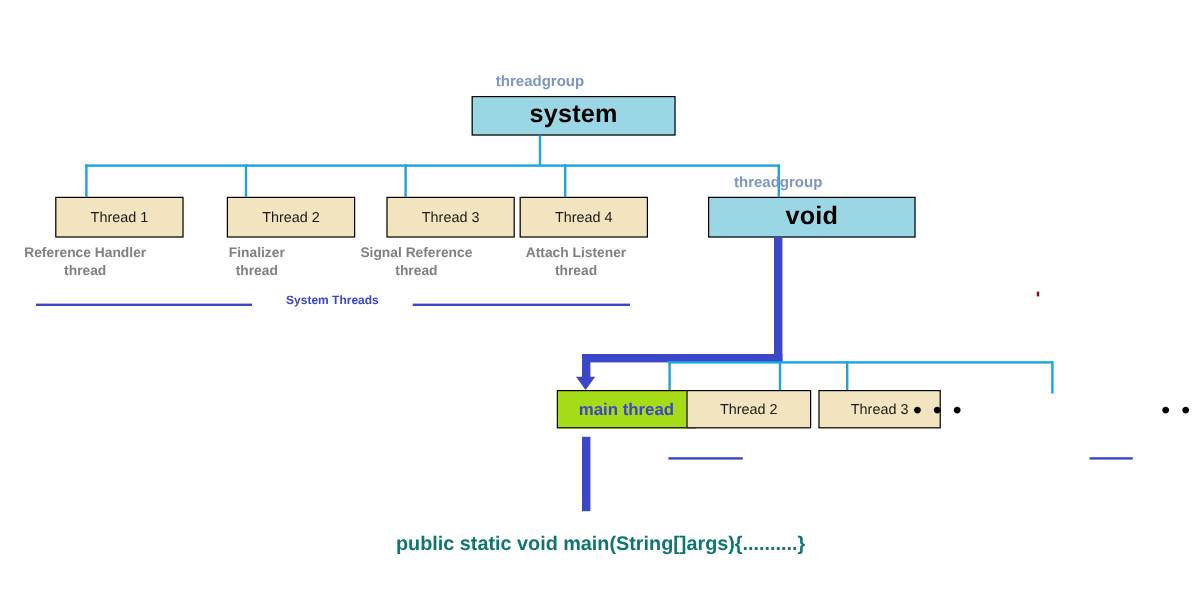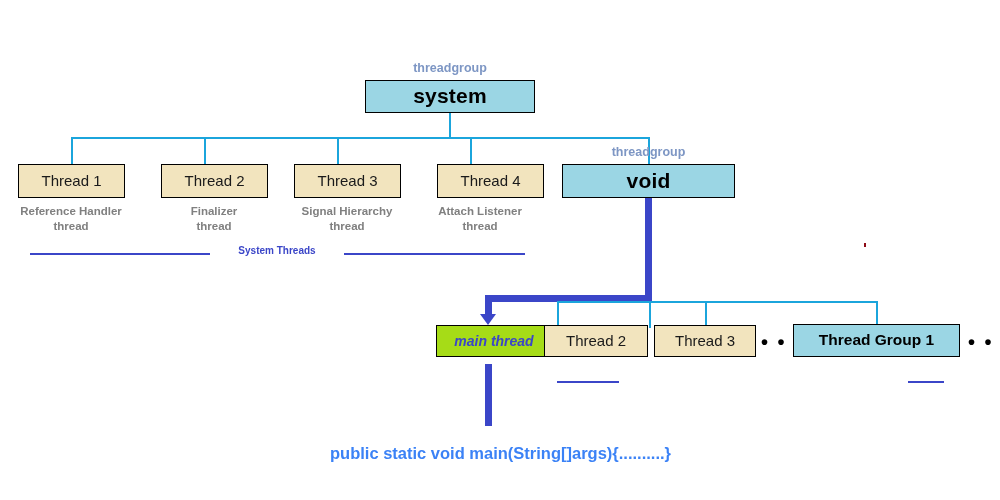--- a/index.html
+++ b/index.html
@@ -36,22 +36,23 @@
   
   .box {
     box-sizing: border-box;
     border: 1.6px solid #000000;
     display: flex;
     align-items: center;
     justify-content: center;
     text-align: left;
     line-height: 1.05;
     white-space: nowrap;
-  }
-  .box.tan   { background: #F2E4BE; color: #1a1a1a; font-size: 15px; font-weight: normal; }
+    margin-left: 28px;
+  }
+  .box.tan   { background: #F2E4BE; color: #1a1a1a; font-size: 12px; font-weight: normal; }
   .box.blue  { background: #9BD6E4; color: #000000; font-weight: bold; }
   .box.green { background: #A6DC17; color: #3B46C8; font-weight: bold; font-size: 14px; }
 
   .box.bigblue { font-size: 21px; letter-spacing: 0.2px; }
   .box.tgroup  { font-size: 15.5px; }
 
   
   .caption {
     color: #808080;
     font-size: 11.5px;
@@ -92,21 +93,21 @@
     color: #000000;
     font-size: 20px;
     font-weight: bold;
     letter-spacing: 2px;
     line-height: 1;
     white-space: nowrap;
   }
 
   
   #code-text {
-    color: #3b82f6;
+    color: #0f766e;
     font-size: 16.5px;
     font-weight: bold;
     white-space: nowrap;
   }
 
   
   #artifact-dot {
     width: 2px; height: 4px;
     background: #8E0B16;
   }
@@ -141,24 +142,24 @@
 
   <div class="abs box tan" style="left:18px; top:164px; width:107px; height:34px;">Thread 1</div>
   <div class="abs caption" style="left:-8px; top:204px; width:158px; white-space:pre-line;">Reference Handler
 thread</div>
 
   <div class="abs box tan" style="left:161px; top:164px; width:107px; height:34px;">Thread 2</div>
   <div class="abs caption" style="left:135px; top:204px; width:158px; white-space:pre-line;">Finalizer
 thread</div>
 
   <div class="abs box tan" style="left:294px; top:164px; width:107px; height:34px;">Thread 3</div>
-  <div class="abs caption" style="left:268px; top:204px; width:158px; white-space:pre-line;">Signal Hierarchy
-thread</div>
-
-  <div class="abs box tan" style="left:437px; top:164px; width:107px; height:34px;">Thread 4</div>
+  <div class="abs caption" style="left:268px; top:204px; width:158px; white-space:pre-line;">Signal Reference
+thread</div>
+
+  <div class="abs box tan" style="left:405px; top:164px; width:107px; height:34px;">Thread 4</div>
   <div class="abs caption" style="left:401px; top:204px; width:158px; white-space:pre-line;">Attach Listener
 thread</div>
 
   <div class="abs tg-label" style="left:562px; top:145px; width:173px;">threadgroup</div>
 
   <div class="abs box blue bigblue" style="left:562px; top:164px; width:173px; height:34px;">void</div>
 
   <div class="abs rule" style="left:30px;  top:253px; width:180px;"></div>
   <div class="abs rule-label" style="left:212px; top:245px; width:130px;">System Threads</div>
   <div class="abs rule" style="left:344px; top:253px; width:181px;"></div>
@@ -170,29 +171,28 @@
   <div class="abs thick thick-v" style="left:485px; top:295px; height:22px;"></div>
   <div class="abs arrow-down" style="left:480px; top:314px;"></div>
 
   <div class="abs lt-h" style="left:649px; top:301px; width:228px;"></div>
   <div class="abs lt-v" style="left:557px; top:301px; height:27px;"></div>
   <div class="abs lt-v" style="left:649px; top:301px; height:27px;"></div>
   <div class="abs lt-h" style="left:557px; top:301px; width:93px;"></div>
   <div class="abs lt-v" style="left:705px; top:301px; height:27px;"></div>
   <div class="abs lt-v" style="left:876px; top:301px; height:27px;"></div>
 
-  <div class="abs box green" style="left:436px; top:325px; width:116px; height:32px;font-style:italic;">main thread</div>
+  <div class="abs box green" style="left:436px; top:325px; width:116px; height:32px;">main thread</div>
 
   <div class="abs box tan" style="left:544px; top:325px; width:104px; height:32px;">Thread 2</div>
 
   <div class="abs box tan" style="left:654px; top:325px; width:102px; height:32px;">Thread 3</div>
 
   <div class="abs dots" style="left:761px; top:332px;">• • •</div>
 
-  <div class="abs box blue tgroup" style="left:793px; top:324px; width:167px; height:33px;">Thread Group 1</div>
 
   <div class="abs dots" style="left:968px; top:332px;">• • •</div>
 
   <div class="abs rule" style="left:557px; top:381px; width:62px;"></div>
   <div class="abs rule" style="left:908px; top:381px; width:36px;"></div>
 
   <div class="abs thick thick-v" style="left:485px; top:364px; height:62px;"></div>
 
   <div class="abs" id="code-text" style="left:330px; top:444px;">public static void main(String[]args){..........}</div>
 

